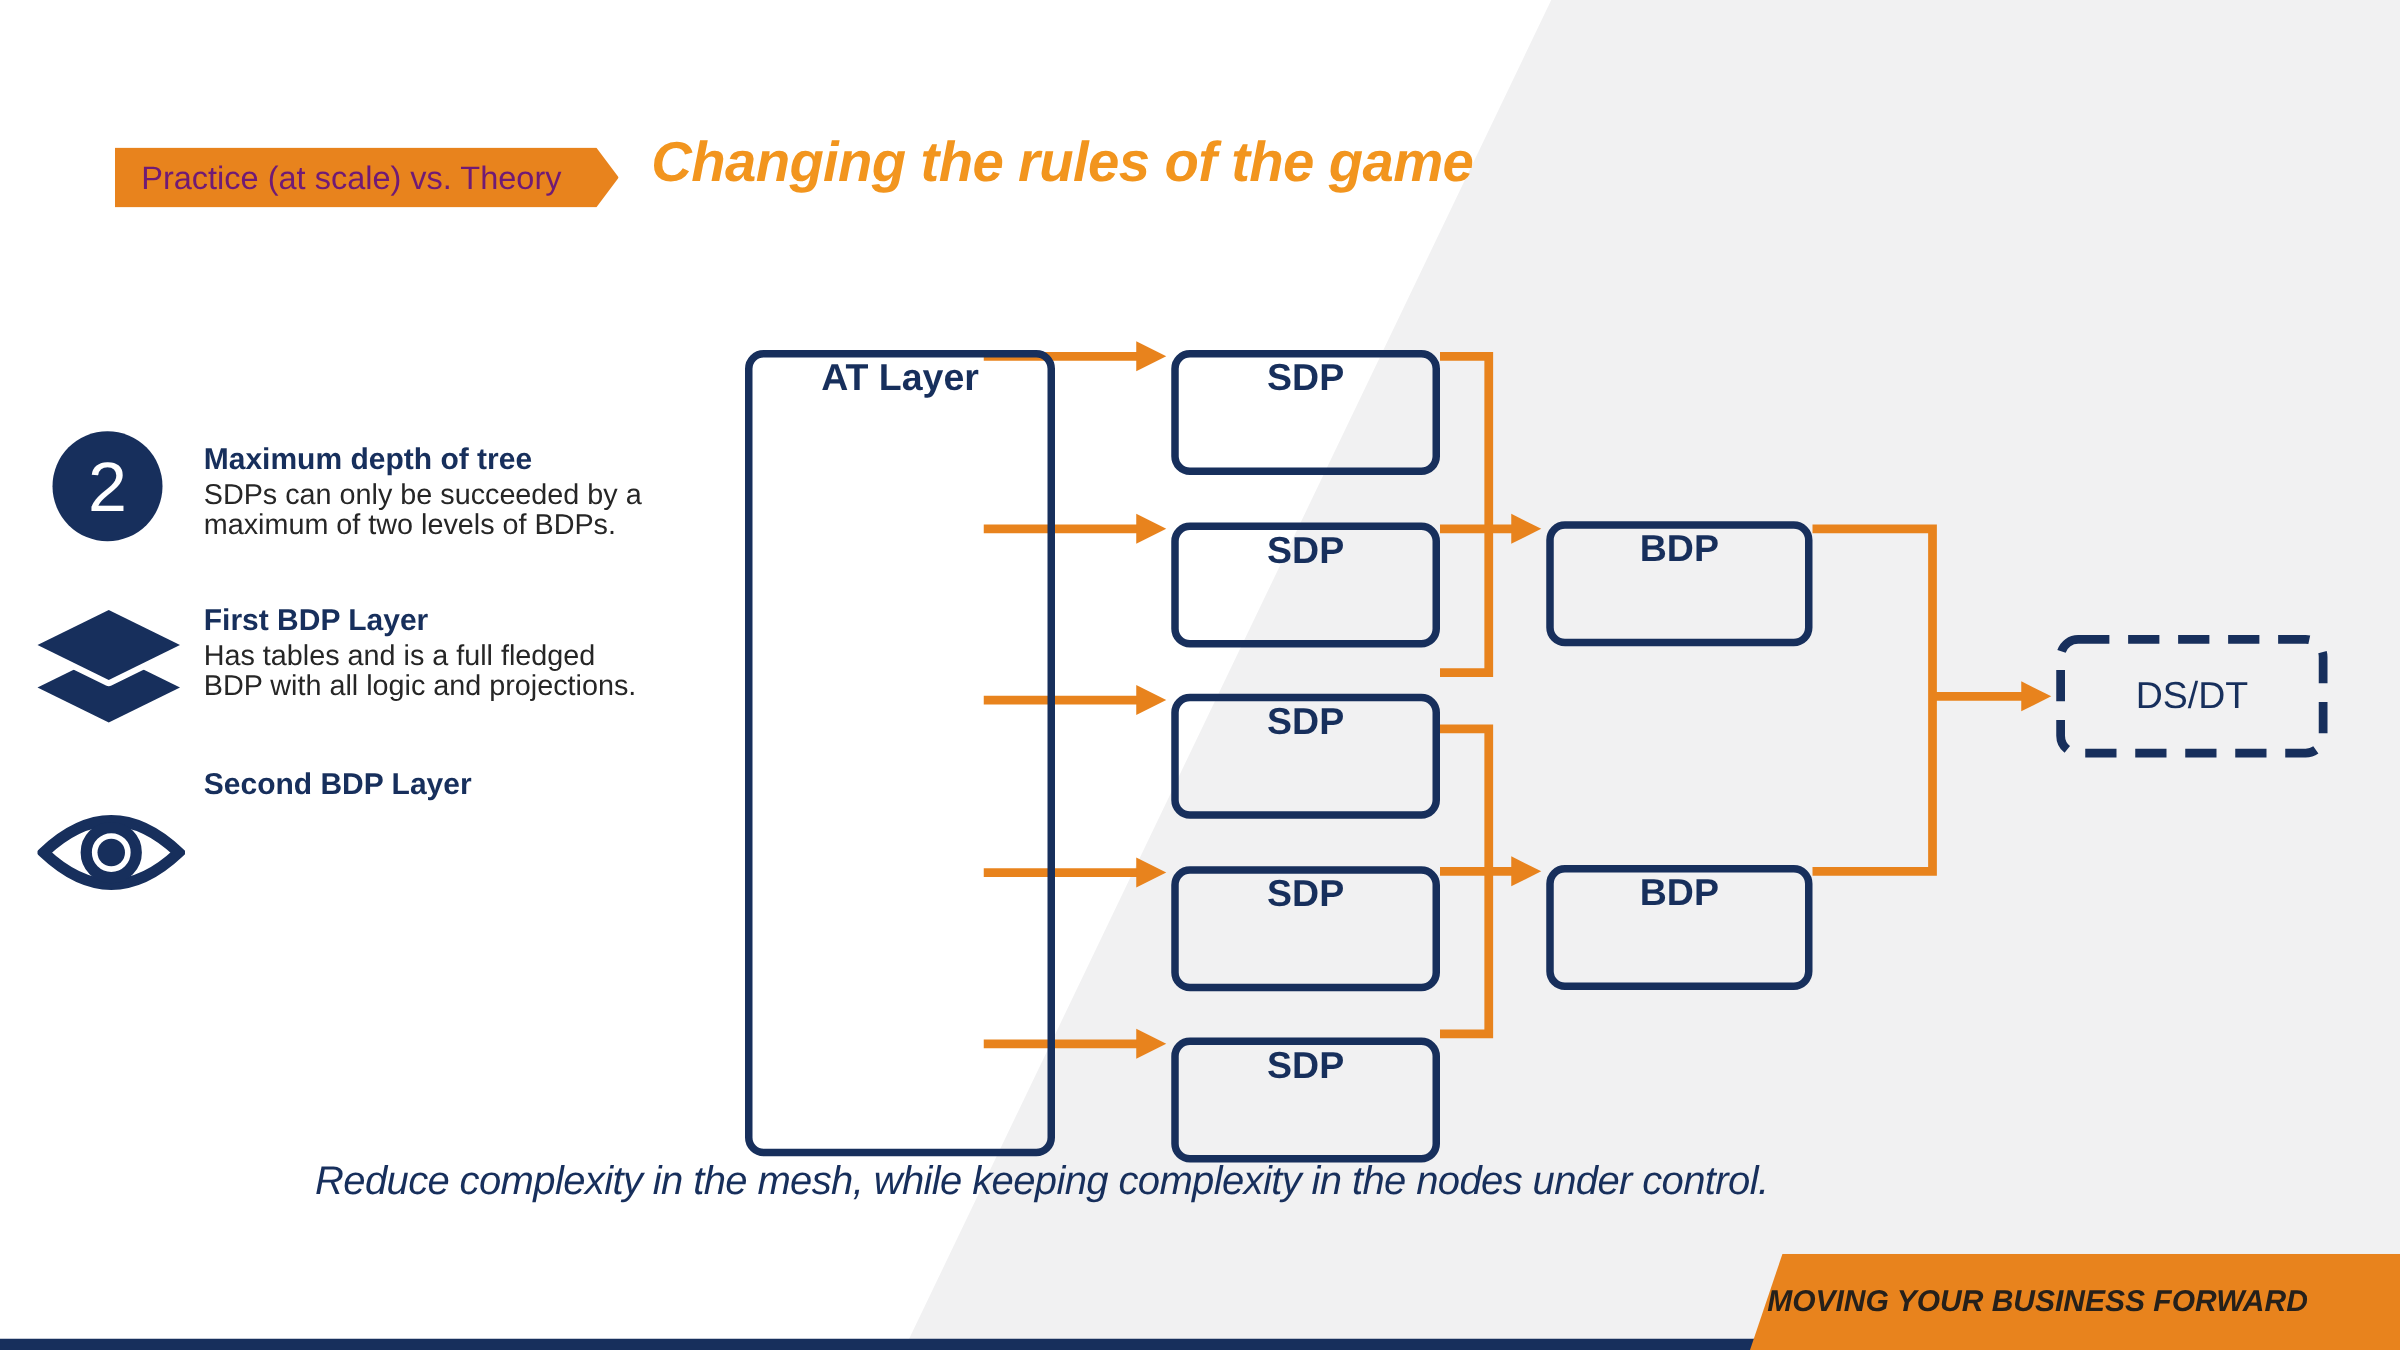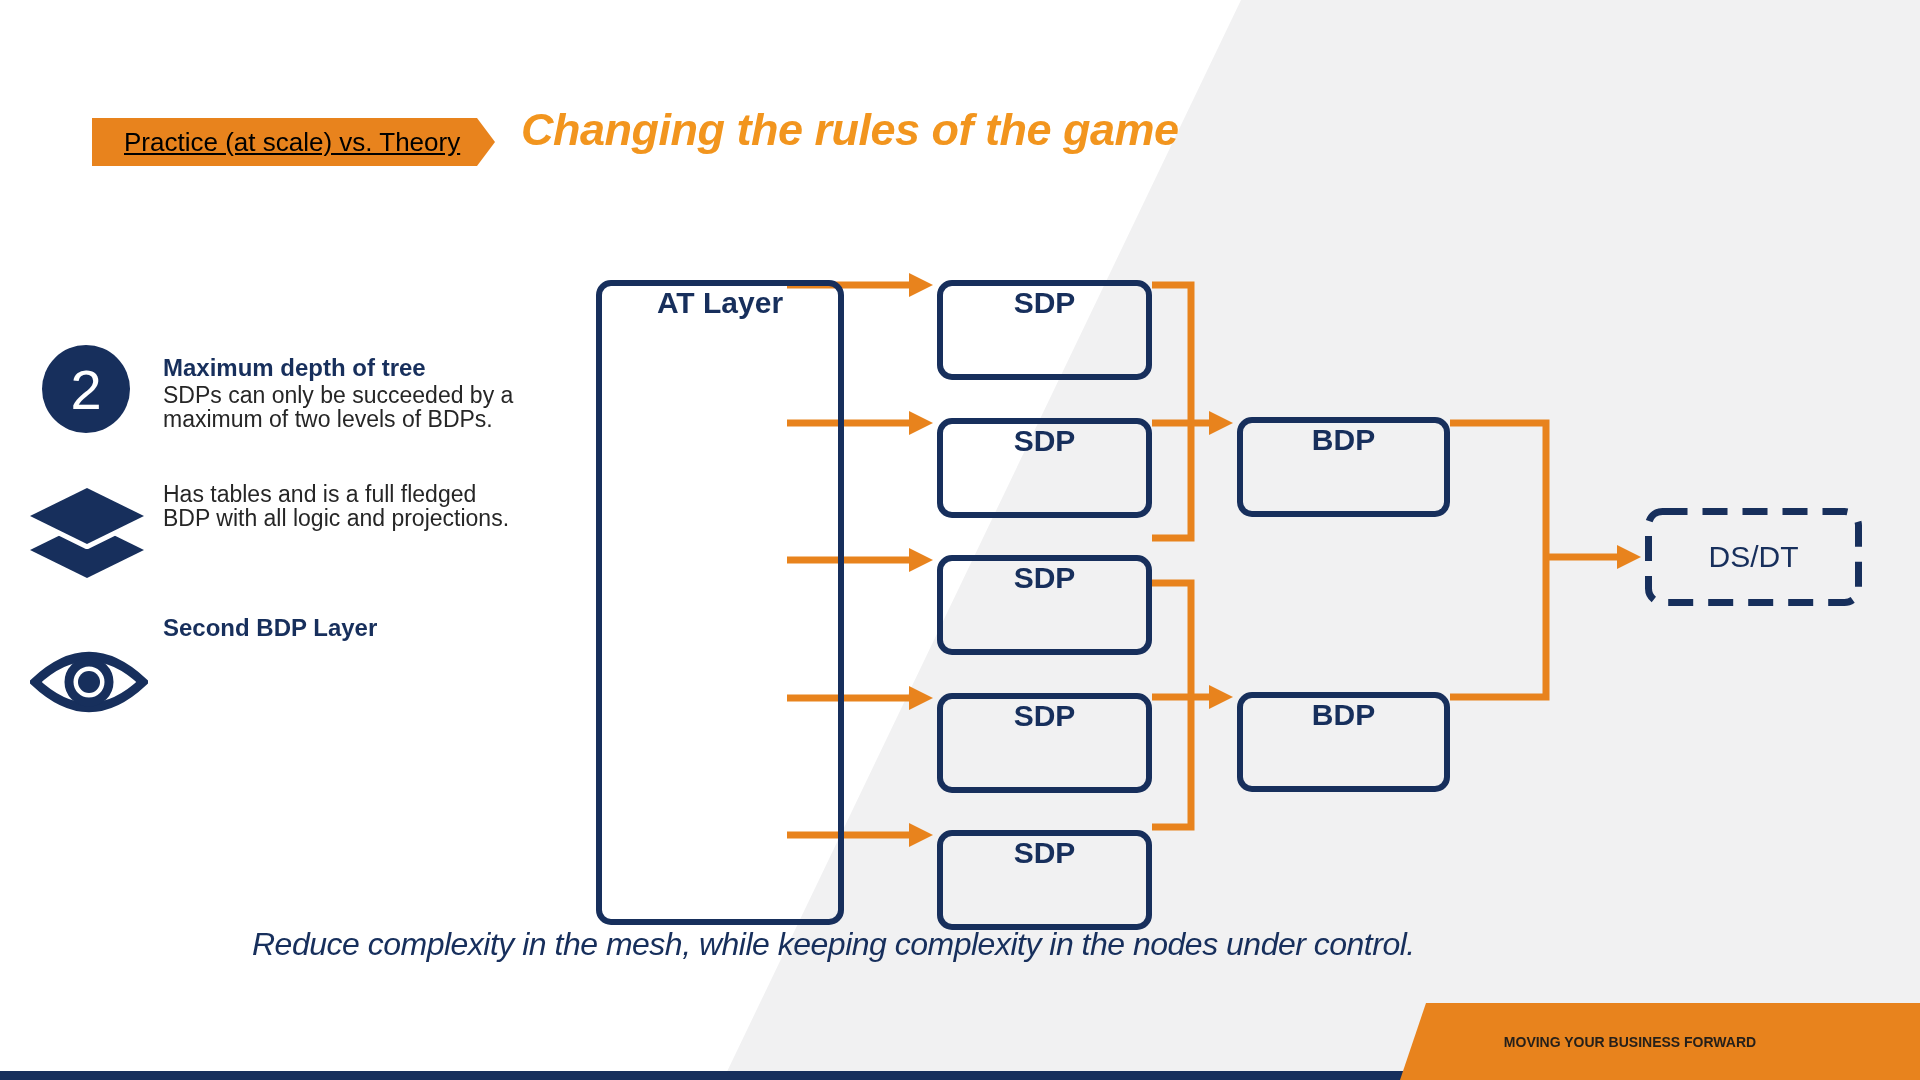--- a/index.html
+++ b/index.html
@@ -22,22 +22,22 @@
     position:absolute;left:0;top:0;width:1920px;height:1080px;
     background:var(--bg-gray,#F1F1F2);
     clip-path:polygon(1241px 0px,1920px 0px,1920px 1080px,723px 1080px);
   }
   
   .kicker{
     position:absolute;left:92px;top:118px;width:403px;height:48px;
     background:var(--orange,#E8831D);
     clip-path:polygon(0 0,385px 0,403px 24px,385px 48px,0 48px);
     display:flex;align-items:center;
-    padding-left:32px;
-    color:#000000;font-size:26px;text-decoration:underline;
+    padding-left:21px;
+    color:#701a75;font-size:26px;
   }
   .slide-title{
     position:absolute;left:521px;top:104px;
     color:var(--title-orange,#F2951E);
     font-size:45px;font-weight:bold;font-style:italic;
     letter-spacing:-0.5px;
     white-space:nowrap;
   }
   
   .rule-text{position:absolute;left:163px;width:360px;}
@@ -88,21 +88,21 @@
   }
   .footer-banner{
     position:absolute;left:1400px;top:1003px;width:520px;height:77px;
     background:var(--orange,#E8831D);
     clip-path:polygon(26px 0,520px 0,520px 77px,0 77px);
     display:flex;align-items:center;justify-content:center;
     padding-right:100px;padding-left:40px;
   }
   .footer-tagline{
     color:#26201A;
-    font-size:14px;font-weight:bold;
+    font-size:24px;font-weight:bold;font-style:italic;
     white-space:nowrap;
   }
 </style>
 </head>
 <body>
 
 <div class="slide">
 
   <div class="bg-gray"></div>
 
@@ -120,20 +120,21 @@
 maximum of two levels of BDPs.</div>
   </div>
 
   <div class="icon-wrap" style="left:28px;top:486px;">
     <svg width="118" height="94" viewBox="0 0 118 94">
       <polygon points="59,36 116,64 59,92 2,64" fill="#172F5C"></polygon>
       <polygon points="59,2 116,30 59,58 2,30" fill="#172F5C" stroke="#ffffff" stroke-width="10" stroke-linejoin="round" paint-order="stroke"></polygon>
     </svg>
   </div>
   <div class="rule-text" style="top:482px;">
+    <div class="rule-heading">First BDP Layer</div>
     <div class="rule-body">Has tables and is a full fledged
 BDP with all logic and projections.</div>
   </div>
 
   <div class="icon-wrap" style="left:30px;top:640px;">
     <svg width="118" height="84" viewBox="0 0 118 84">
       <path d="M5,42 Q59,-9 113,42 Q59,93 5,42 Z" fill="none" stroke="#172F5C" stroke-width="9"></path>
       <circle cx="59" cy="42" r="20" fill="none" stroke="#172F5C" stroke-width="9"></circle>
       <circle cx="59" cy="42" r="11" fill="#172F5C"></circle>
     </svg>

